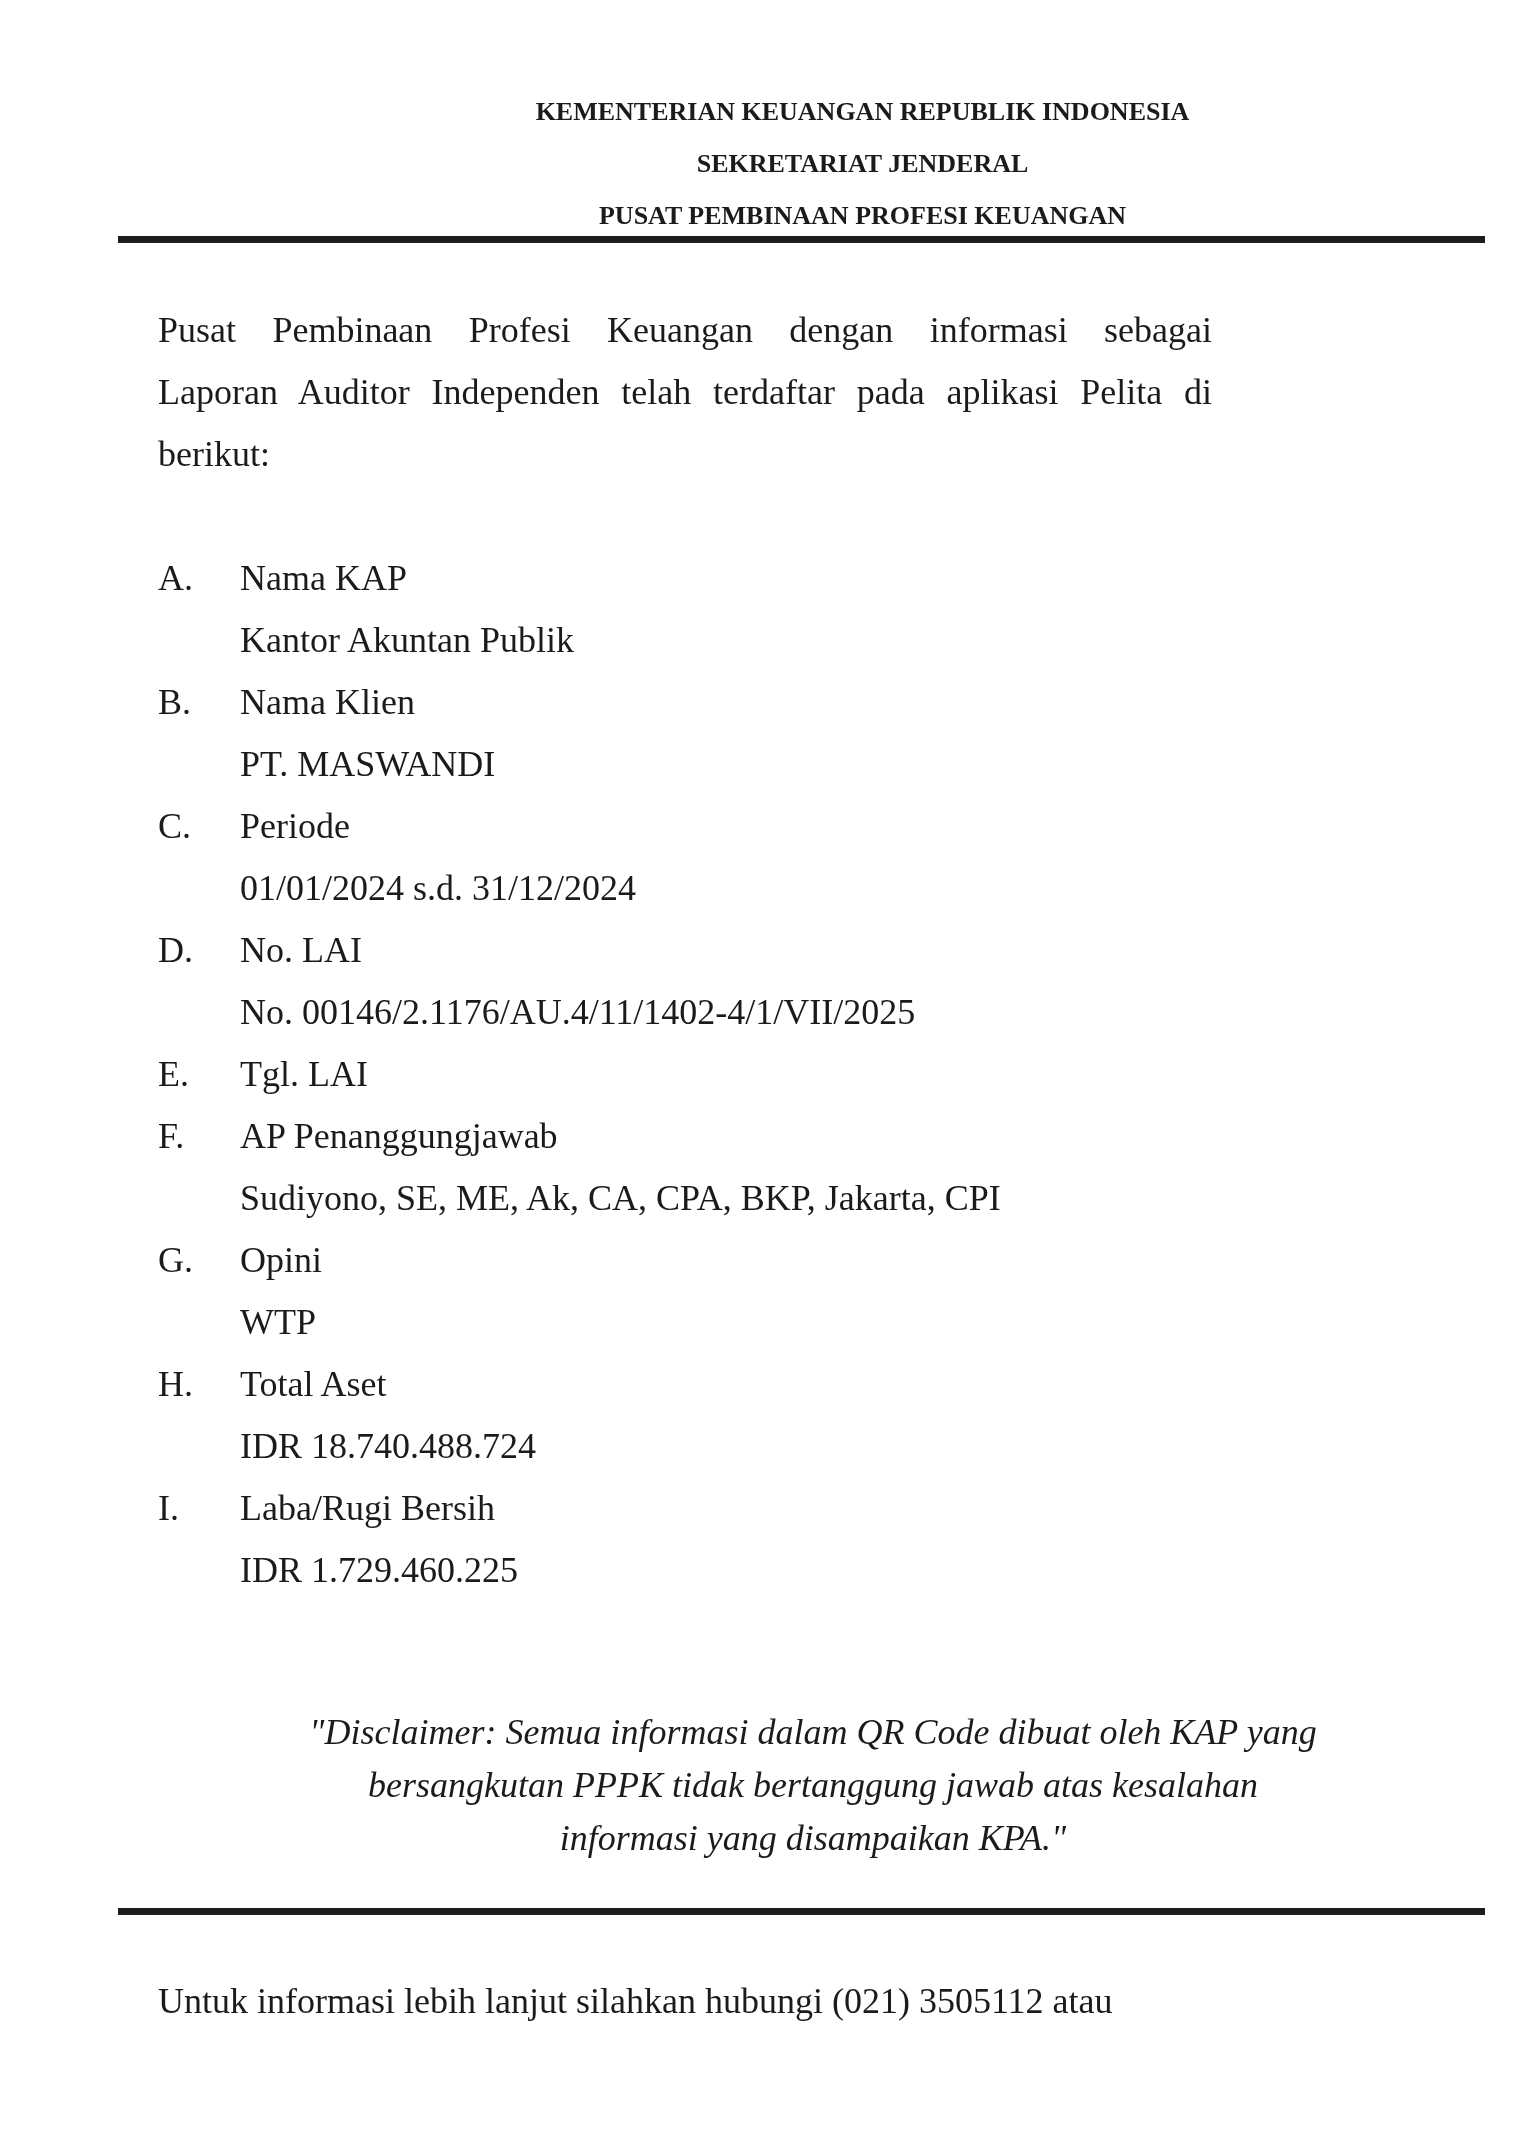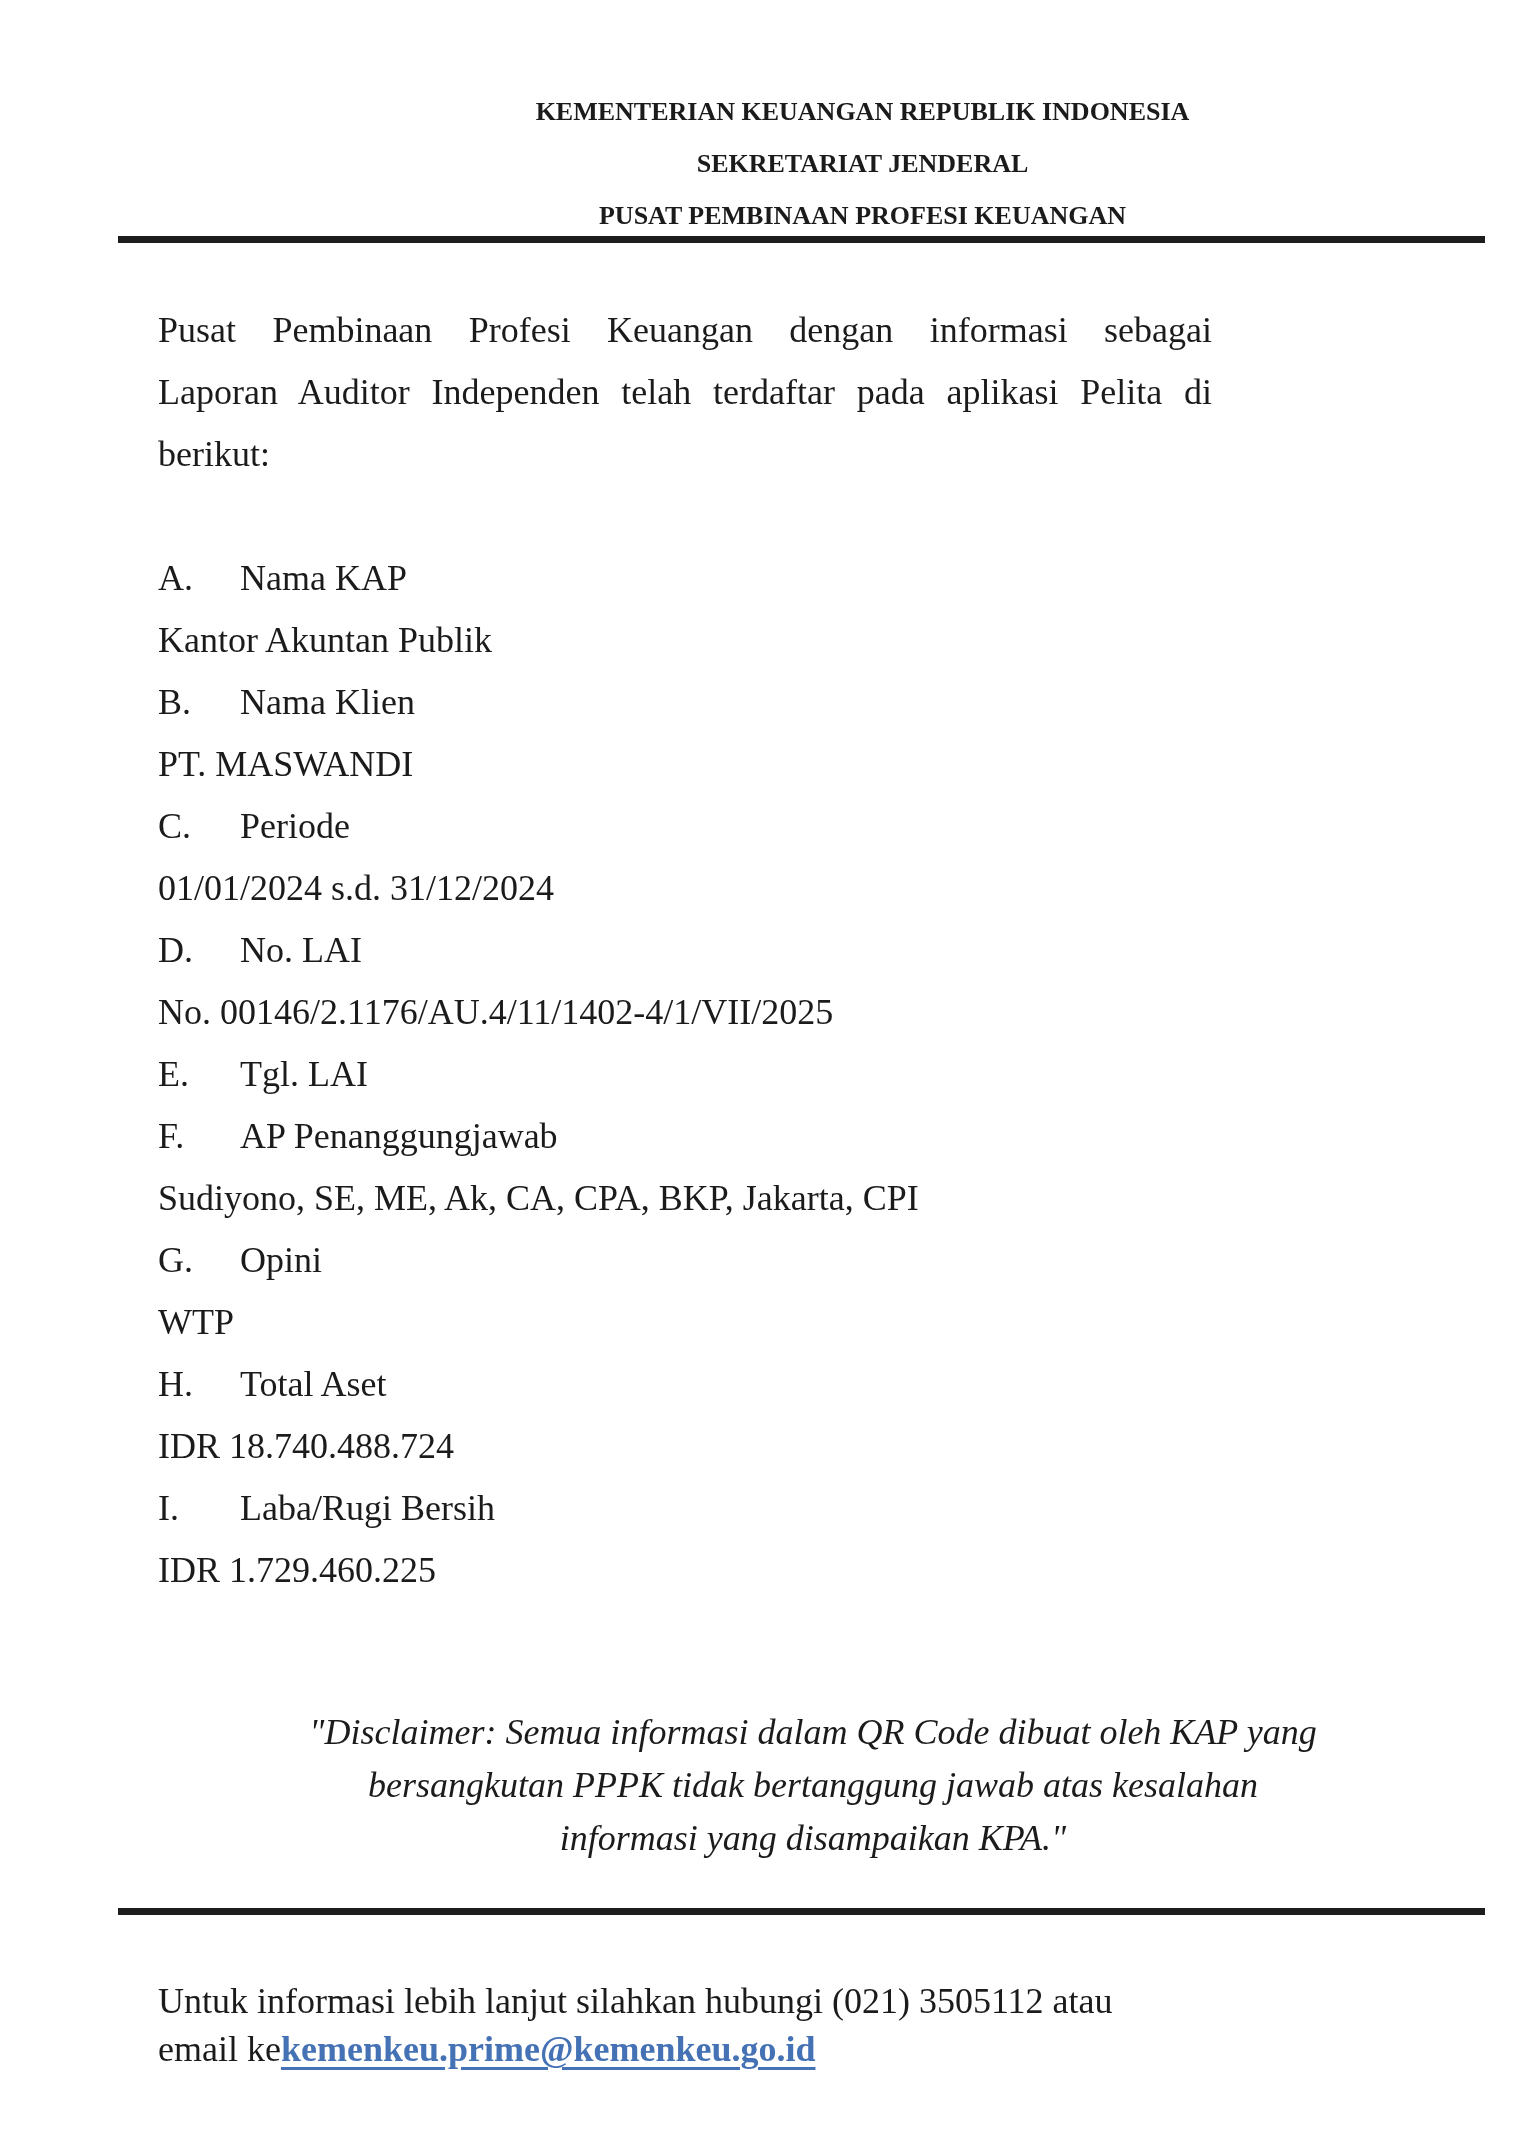--- a/index.html
+++ b/index.html
@@ -27,21 +27,21 @@
     position:absolute;top:299px;left:158px;width:1054px;
     font-size:36px;line-height:62px;
   }
   .intro-line.just{text-align:justify;text-align-last:justify;}
   .report-list{
     position:absolute;top:547px;left:158px;width:1327px;
     font-size:36px;line-height:62px;
   }
   .li-row{display:flex;}
   .li-marker{flex:0 0 82px;width:82px;}
-  .li-value{white-space:nowrap;}
+  .li-value{margin-left:82px;white-space:nowrap;}
   .disclaimer{
     position:absolute;top:1706px;left:158px;width:1310px;
     text-align:center;font-style:italic;font-size:36px;line-height:53px;
   }
   .footer{
     position:absolute;top:1977px;left:158px;width:1327px;
     text-align:left;font-size:36px;line-height:48px;
   }
   .email-link{
     color:var(--link,#4472b4);
@@ -131,16 +131,15 @@
   <div class="disclaimer">
     <div>"Disclaimer: Semua informasi dalam QR Code dibuat oleh KAP yang</div>
     <div>bersangkutan PPPK tidak bertanggung jawab atas kesalahan</div>
     <div>informasi yang disampaikan KPA."</div>
   </div>
 
   <div class="rule rule-bottom"></div>
 
   <div class="footer">
     <div>Untuk informasi lebih lanjut silahkan hubungi (021) 3505112 atau</div>
-    <div><span>email ke</span><a class="email-link">kemenkeu.prime@kemenkeu.go.id</a></div>
   </div>
 
 </div>
 
 </body></html>

